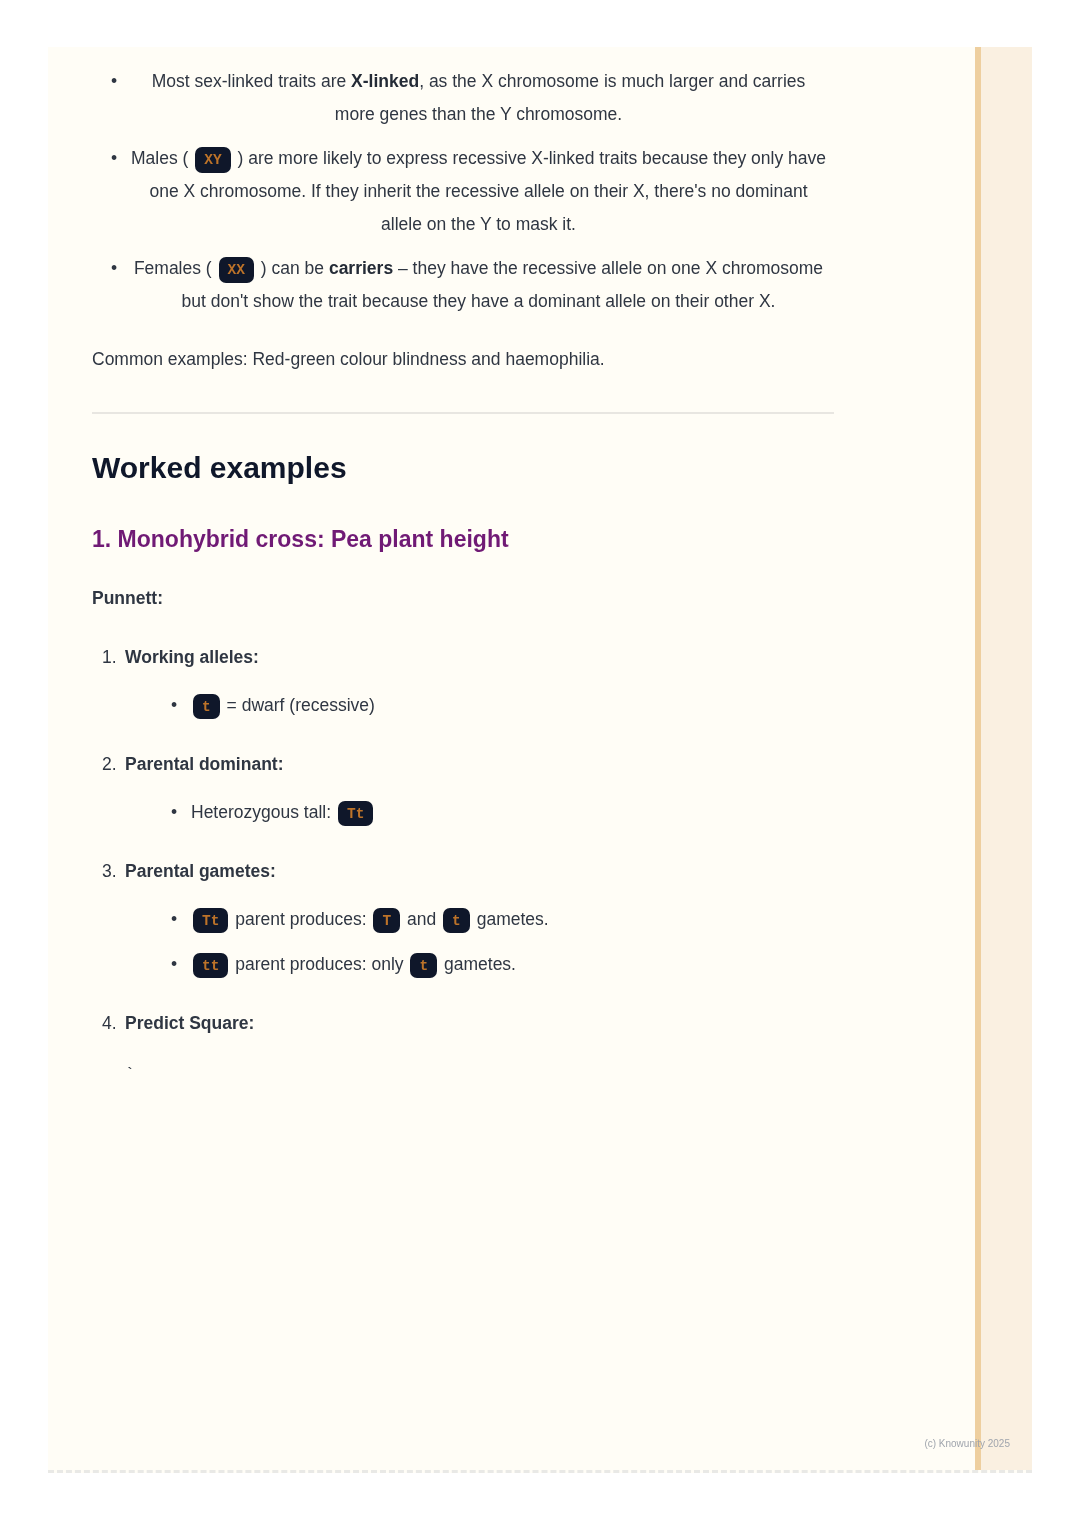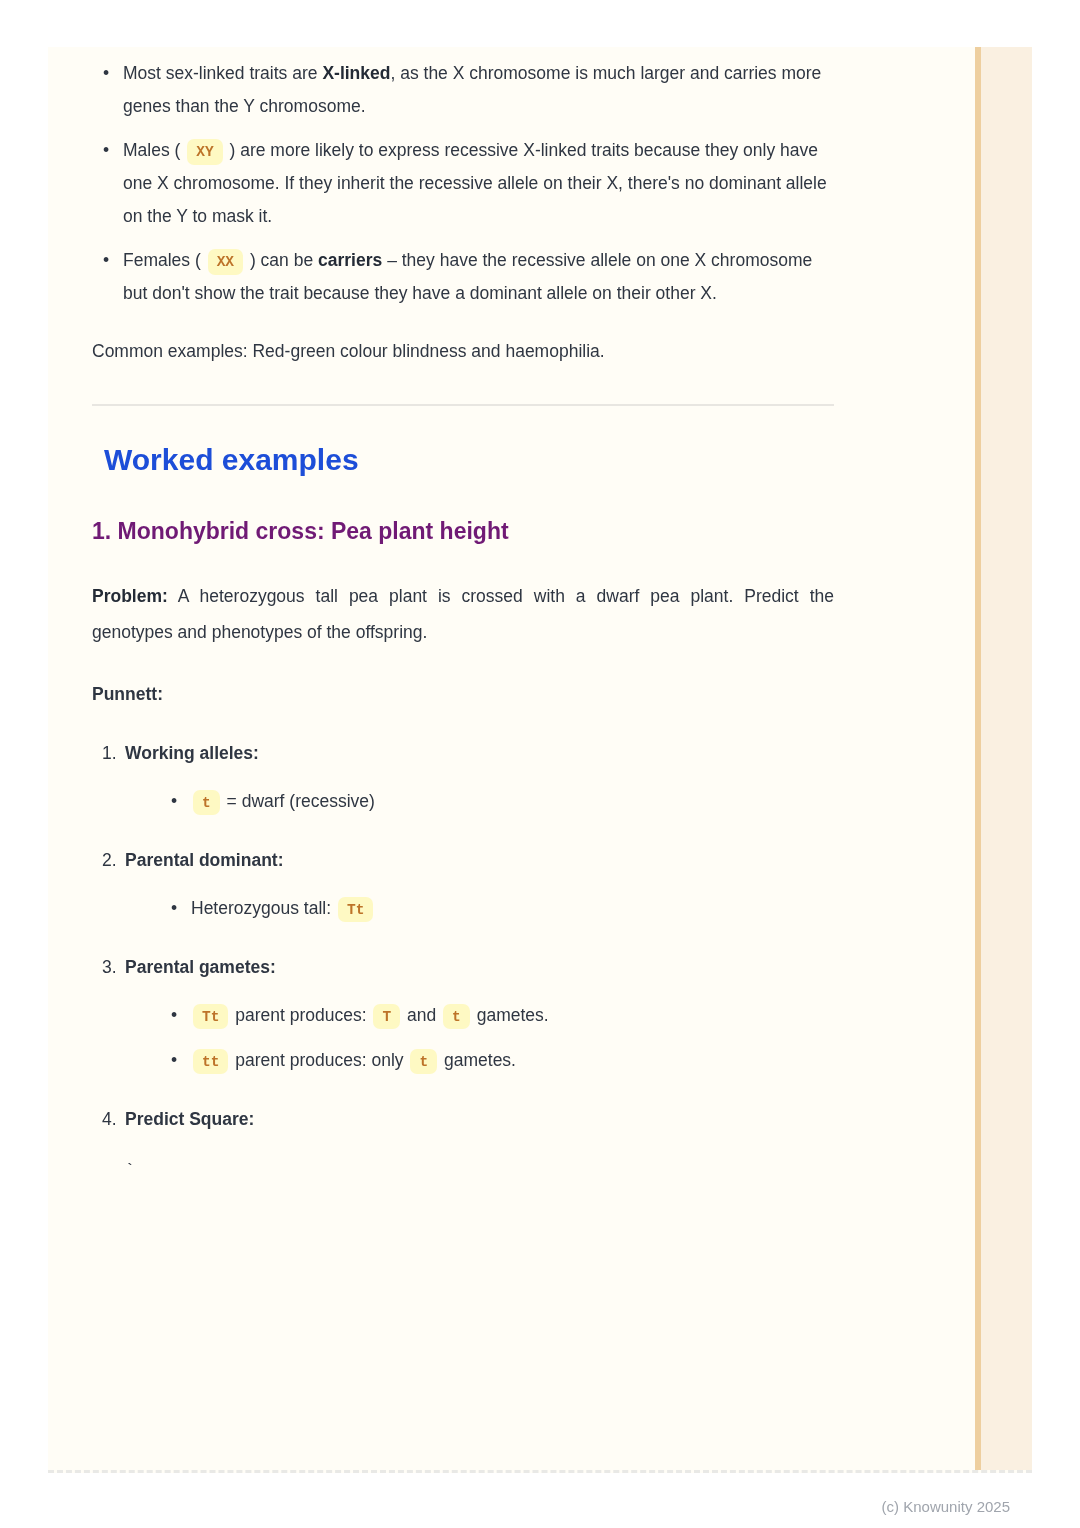--- a/index.html
+++ b/index.html
@@ -26,57 +26,57 @@
     background: #faf0e1;
     border-left: 6px solid #eecf9f;
   }
   .content {
     position: absolute;
     left: 44px; top: 0;
     width: 742px;
     padding-top: 10px;
     font-size: 17.5px;
   }
-  ul.intro { list-style: none; margin: 0; padding: 0; }
+  ul.intro { list-style: none; margin: 8px; padding: 0; text-align: center; }
   ul.intro > li {
     position: relative;
     padding-left: 31px;
     line-height: 33px;
     margin-bottom: 11px;
   }
   ul.intro > li::before {
     content: "\2022";
     position: absolute; left: 11px; top: 0;
     color: #2f3642;
   }
   .badge {
     display: inline-block;
     font-family: "Liberation Mono", monospace;
     font-weight: 700;
     font-size: 14.5px;
     line-height: 1;
     color: #bd7329;
-    background: #fef9c3;
+    background: #0f172a;
     border-radius: 7px;
     padding: 6px 9px 5px;
     margin: 0 2px;
     vertical-align: baseline;
   }
   strong { font-weight: 700; color: #242b36; }
   .para { margin: 25px 0 0; line-height: 33px; }
   .divider {
     border: none;
     border-top: 2px solid #e8e6e1;
     margin: 36px 0 0;
   }
   h1.section-heading {
-    color: #1d4ed8;
+    color: #0f172a;
     font-size: 30px;
     font-weight: 700;
-    margin: 36px 12px 0;
+    margin: 36px 0 0;
     line-height: 1.2;
   }
   h2.example-heading {
     color: #701a75;
     font-size: 23px;
     font-weight: 700;
     margin: 40px 0 0;
     line-height: 1.2;
   }
   .problem { margin: 32px 0 0; line-height: 36px; text-align: justify; }
@@ -98,23 +98,23 @@
     color: #2f3642;
   }
   .stray {
     margin: 16px 0 0 33px;
     font-family: "Liberation Mono", monospace;
     font-size: 16px;
     color: #2f3642;
   }
   .footer {
     position: absolute;
-    top: 1498px;
+    top: 1438px;
     right: 70px;
-    font-size: 15px;
+    font-size: 10px;
     color: #a0a5ad;
   }
 </style>
 </head>
 <body>
 
 <div class="card">
   <div class="stripe"></div>
 
   <div class="content">
@@ -126,21 +126,20 @@
     </ul>
 
     <p class="para">Common examples: Red-green colour blindness and haemophilia.</p>
 
     <hr class="divider">
 
     <h1 class="section-heading">Worked examples</h1>
 
     <h2 class="example-heading">1. Monohybrid cross: Pea plant height</h2>
 
-    <p class="para problem"><strong>Problem:</strong> A heterozygous tall pea plant is crossed with a dwarf pea plant. Predict the genotypes and phenotypes of the offspring.</p>
 
     <p class="working-label">Punnett:</p>
 
     <ol class="steps">
 
       <li class="step">
         <span class="step-num">1.</span>
         <span class="step-title">Working alleles:</span>
         <ul class="sub">
           <li><span class="badge">t</span> = dwarf (recessive)</li>

